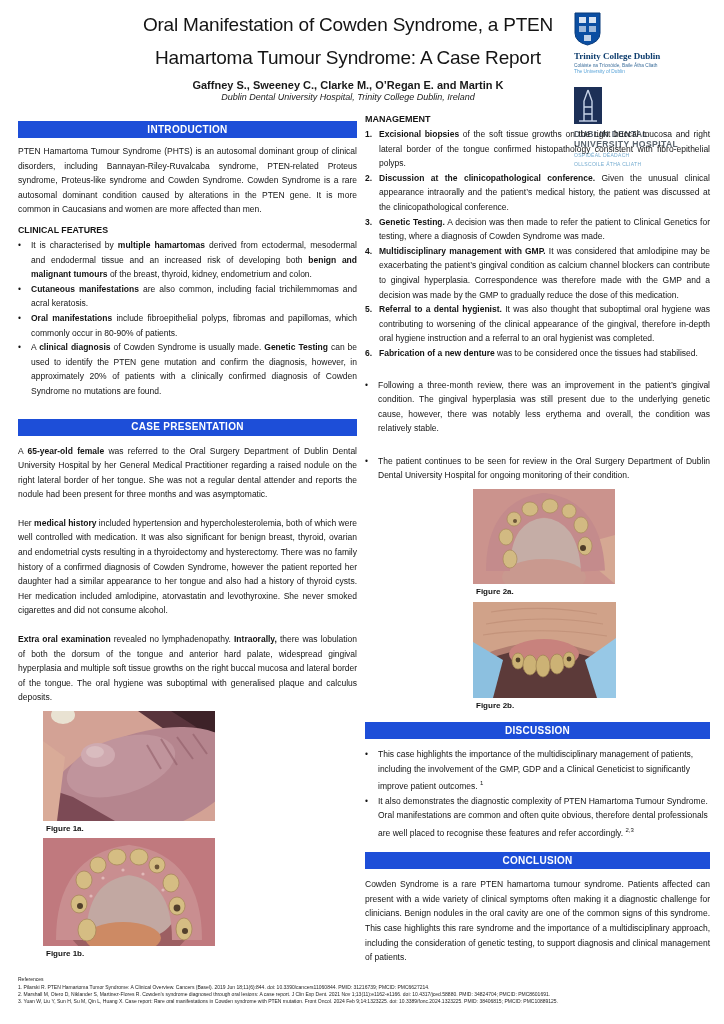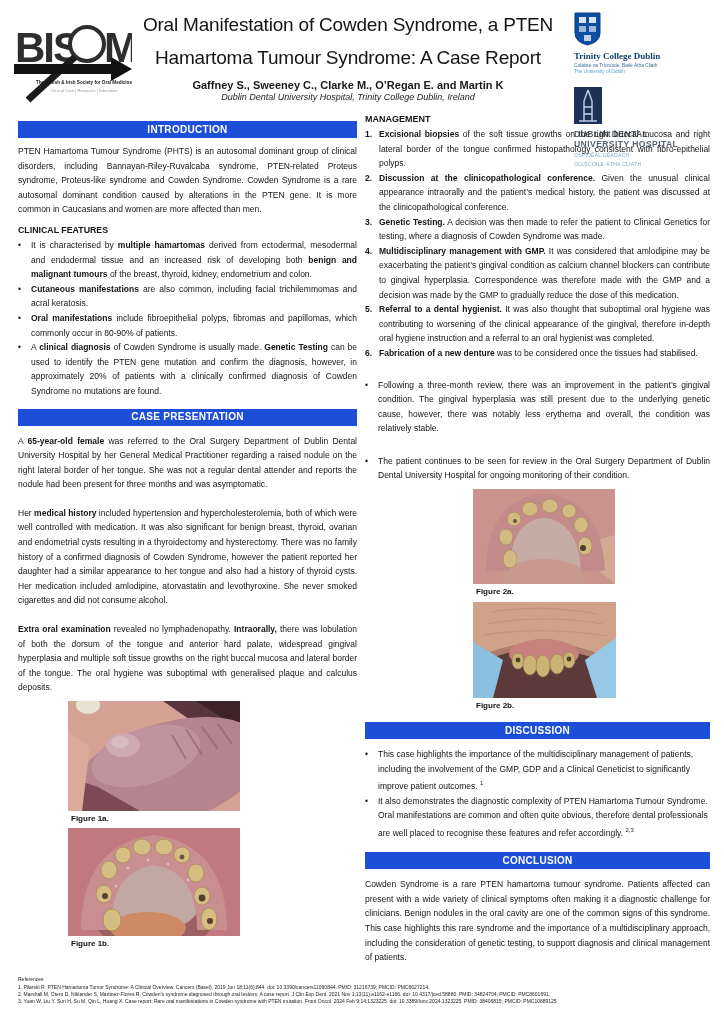--- a/index.html
+++ b/index.html
@@ -36,47 +36,36 @@
   .bullet .dot { width:13px; flex:none; font-size:8.5px; line-height:14.6px; }
   .bullet .txt { flex:1; }
 
   .num-item { display:flex; }
   .num-item .num { width:14px; flex:none; font-weight:bold; font-size:8.5px; line-height:14.6px; }
   .num-item .txt { flex:1; }
 
   sup { font-size:6px; }
 
   
-  .fig-wrap-left  { margin-left:50px; width:136px; }
+  .fig-wrap-left  { margin-left:25px; width:136px; }
   .fig-wrap-right { margin-left:108px; width:143px; }
   .photo { display:block; }
   .fig-label { font-weight:bold; font-size:8px; margin:3px 0 5px 3px; color:#111; }
   .fig-caption { font-weight:bold; font-size:7.7px; margin-top:3px; color:#111; }
 
   
   .references { position:absolute; left:18px; top:976px; width:692px;
                 font-size:5px; line-height:7px; color:#1c1c1c; }
   .references .ref-head { margin-bottom:1px; }
 </style>
 </head>
 <body>
 
 <div class="poster">
 
-  <div class="bisom">
-    <svg viewBox="0 0 118 94" width="118" height="94">
-      <text x="1" y="50" font-size="42" font-weight="bold" fill="#2e2e2e" letter-spacing="-2">BIS</text>
-      <circle cx="73" cy="32" r="17" fill="#ffffff" stroke="#2e2e2e" stroke-width="4"></circle>
-      <text x="90" y="50" font-size="42" font-weight="bold" fill="#2e2e2e" letter-spacing="-2">M</text>
-      <line x1="61" y1="45" x2="14" y2="88" stroke="#1b1b1b" stroke-width="7"></line>
-      <polygon points="0,52 97,52 97,45 118,57 97,69 97,62 0,62" fill="#111111"></polygon>
-      <text x="70" y="72" font-size="4.6" font-weight="bold" fill="#1a1a1a" text-anchor="middle">The British &amp; Irish Society for Oral Medicine</text>
-      <text x="70" y="80" font-size="4.2" fill="#9b9b9b" text-anchor="middle">Clinical Care | Research | Education</text>
-    </svg>
-  </div>
 
   <div class="title-block">
     <h1 class="poster-title"><span>Oral Manifestation of Cowden Syndrome, a PTEN</span><br><span>Hamartoma Tumour Syndrome: A Case Report</span></h1>
     <div class="authors">Gaffney S., Sweeney C., Clarke M., O’Regan E. and Martin K</div>
     <div class="affiliation">Dublin Dental University Hospital, Trinity College Dublin, Ireland</div>
   </div>
 
   <div class="logos">
     <div class="logo-row">
       <svg width="27" height="34" viewBox="0 0 27 34">
@@ -126,21 +115,21 @@
       </div>
     <div class="bullet">
         <span class="dot">•</span>
         <span class="txt body-text"><b>Oral manifestations</b> include fibroepithelial polyps, fibromas and papillomas, which commonly occur in 80-90% of patients.</span>
       </div>
     <div class="bullet">
         <span class="dot">•</span>
         <span class="txt body-text">A <b>clinical diagnosis</b> of Cowden Syndrome is usually made. <b>Genetic Testing</b> can be used to identify the PTEN gene mutation and confirm the diagnosis, however, in approximately 20% of patients with a clinically confirmed diagnosis of Cowden Syndrome no mutations are found.</span>
       </div>
 
-    <div class="section-bar" style="margin-top:10px">CASE PRESENTATION</div>
+    <div class="section-bar" style="margin-top:20px">CASE PRESENTATION</div>
 
     <p class="body-text" style="margin-top:8px">A <b>65-year-old female</b> was referred to the Oral Surgery Department of Dublin Dental University Hospital by her General Medical Practitioner regarding a raised nodule on the right lateral border of her tongue. She was not a regular dental attender and reports the nodule had been present for three months and was asymptomatic.</p>
     <p class="body-text" style="margin-top:14px">Her <b>medical history</b> included hypertension and hypercholesterolemia, both of which were well controlled with medication. It was also significant for benign breast, thyroid, ovarian and endometrial cysts resulting in a thyroidectomy and hysterectomy. There was no family history of a confirmed diagnosis of Cowden Syndrome, however the patient reported her daughter had a similar appearance to her tongue and also had a history of thyroid cysts. Her medication included amlodipine, atorvastatin and levothyroxine. She never smoked cigarettes and did not consume alcohol.</p>
     <p class="body-text" style="margin-top:14px"><b>Extra oral examination</b> revealed no lymphadenopathy. <b>Intraorally,</b> there was lobulation of both the dorsum of the tongue and anterior hard palate, widespread gingival hyperplasia and multiple soft tissue growths on the right buccal mucosa and lateral border of the tongue. The oral hygiene was suboptimal with generalised plaque and calculus deposits.</p>
 
     <div class="fig-wrap-left" style="margin-top:6px">
       <svg class="photo" width="172" height="110" viewBox="0 0 172 110">
         <rect width="172" height="110" fill="#d3a295"></rect>
         <polygon points="95,0 172,0 172,52 118,16" fill="#59343c"></polygon>
         <polygon points="128,0 172,0 172,28" fill="#3d2228"></polygon>

